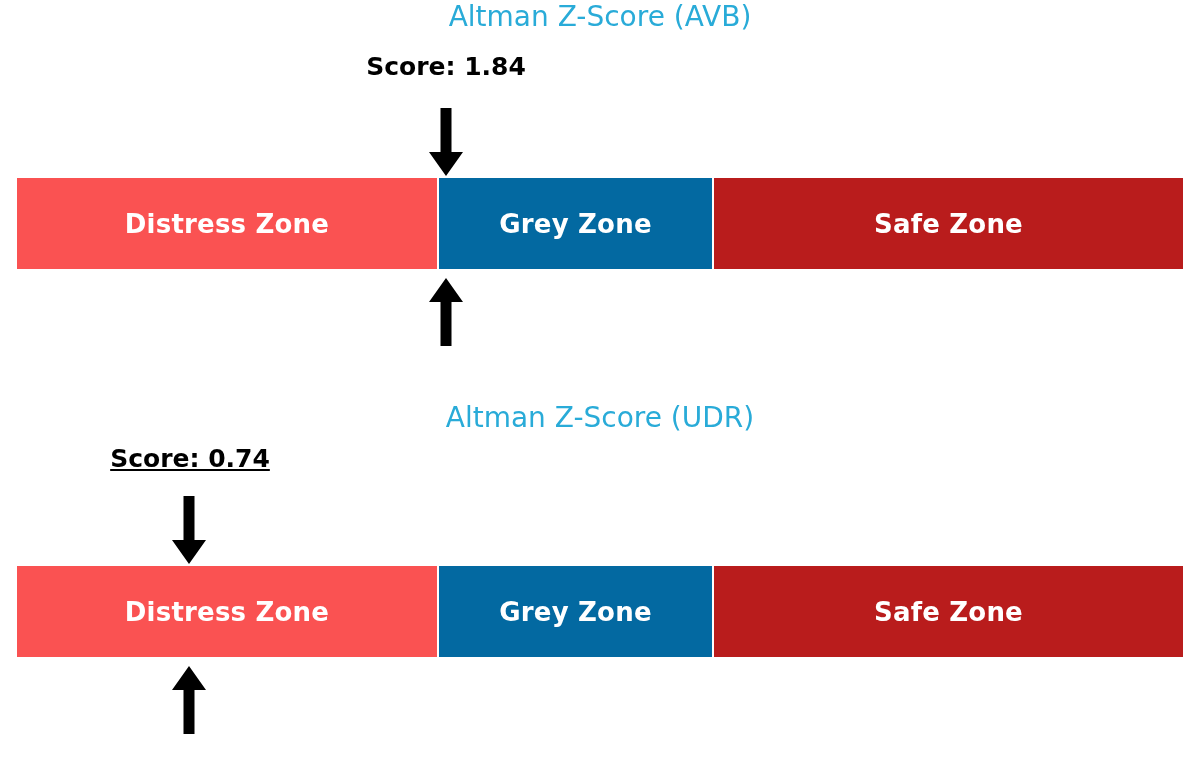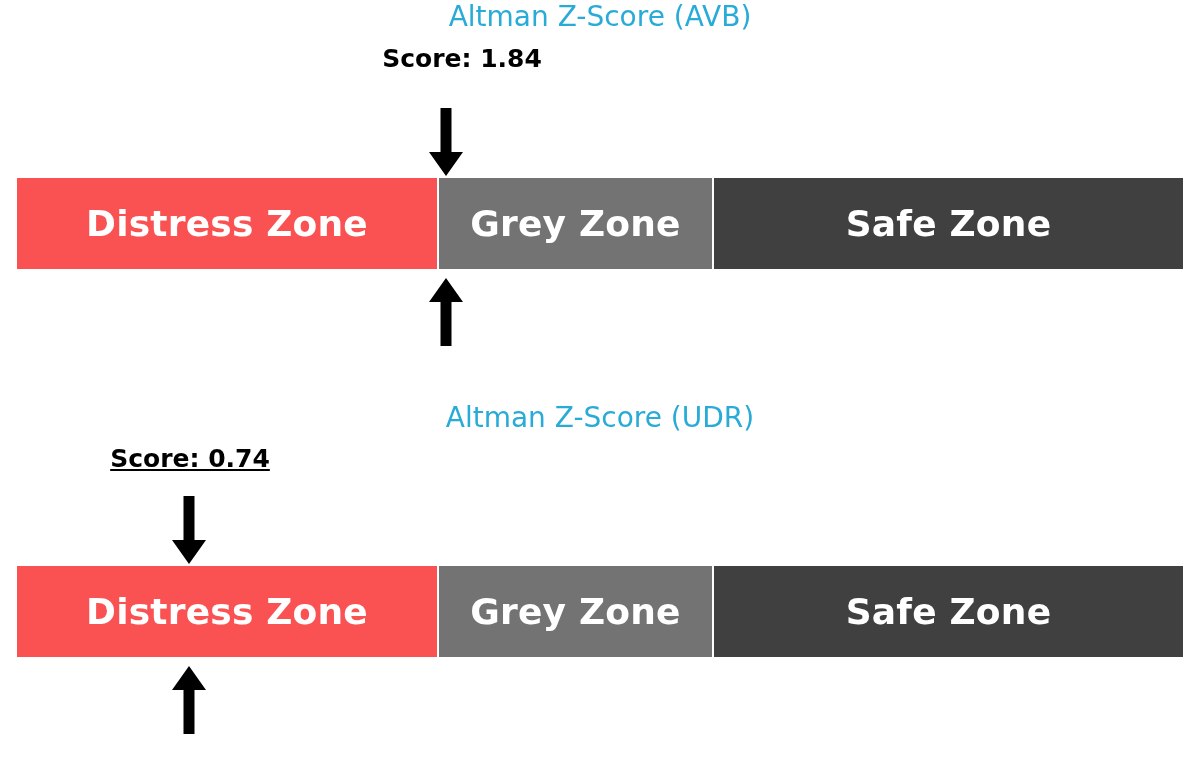--- a/index.html
+++ b/index.html
@@ -58,49 +58,49 @@
     background: #ffffff;
   }
 
   .zone {
     height: 93px;
     display: flex;
     align-items: center;
     justify-content: center;
     border: 1.6px solid #ffffff;
     color: #ffffff;
-    font-size: 36px;
+    font-size: 26px;
     font-weight: 700;
     letter-spacing: 0.2px;
     white-space: nowrap;
   }
 
   .zone-distress { background: #fa5252; }
-  .zone-grey     { background: #737373; text-align: right; }
-  .zone-safe     { background: #404040; }
+  .zone-grey     { background: #0369a1; text-align: right; }
+  .zone-safe     { background: #b91c1c; }
 
   
   .arrow {
     position: absolute;
     width: 40px;
     height: 68px;
     transform: translateX(-50%);
   }
   .arrow svg { display: block; width: 40px; height: 68px; }
 </style>
 </head>
 <body>
 
 <div class="canvas">
 
   <div class="gauge-block" style="top:0;">
 
     <div class="gauge-title" style="top:0;">Altman Z-Score (AVB)</div>
 
-    <div class="score-label" style="left:446px; top:44px;margin-left:16px;">Score: 1.84</div>
+    <div class="score-label" style="left:446px; top:52px;">Score: 1.84</div>
 
     <div class="arrow" style="left:446px; top:108px;">
       <svg viewBox="0 0 40 68" xmlns="http://www.w3.org/2000/svg">
         <path d="M14.5 0 H25.5 V44 H37 L20 68 L3 44 H14.5 Z" fill="#000000"></path>
       </svg>
     </div>
 
     <div class="bar" style="top:177px;">
       <div class="zone zone-distress" style="width:422px;">
         <span>Distress Zone</span>

